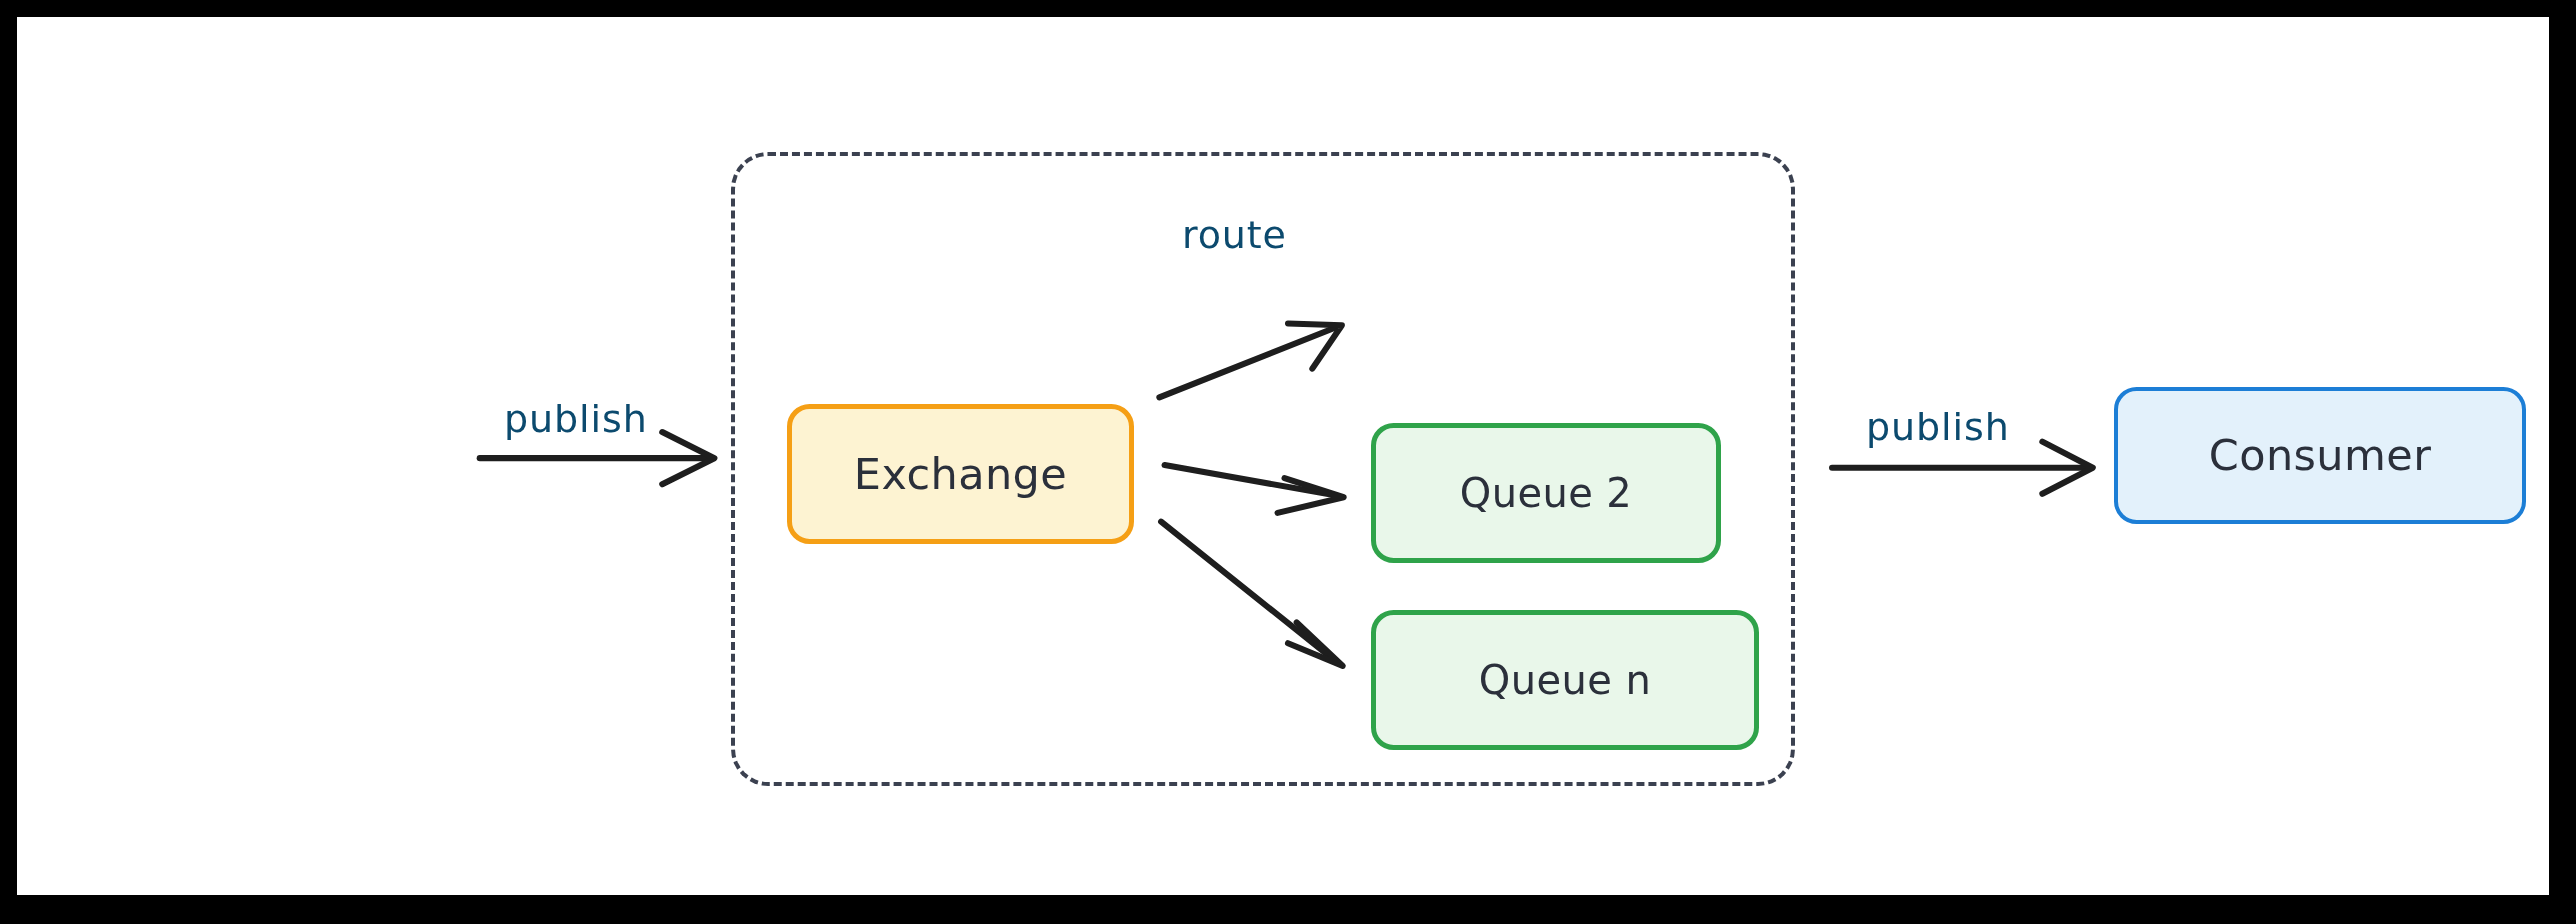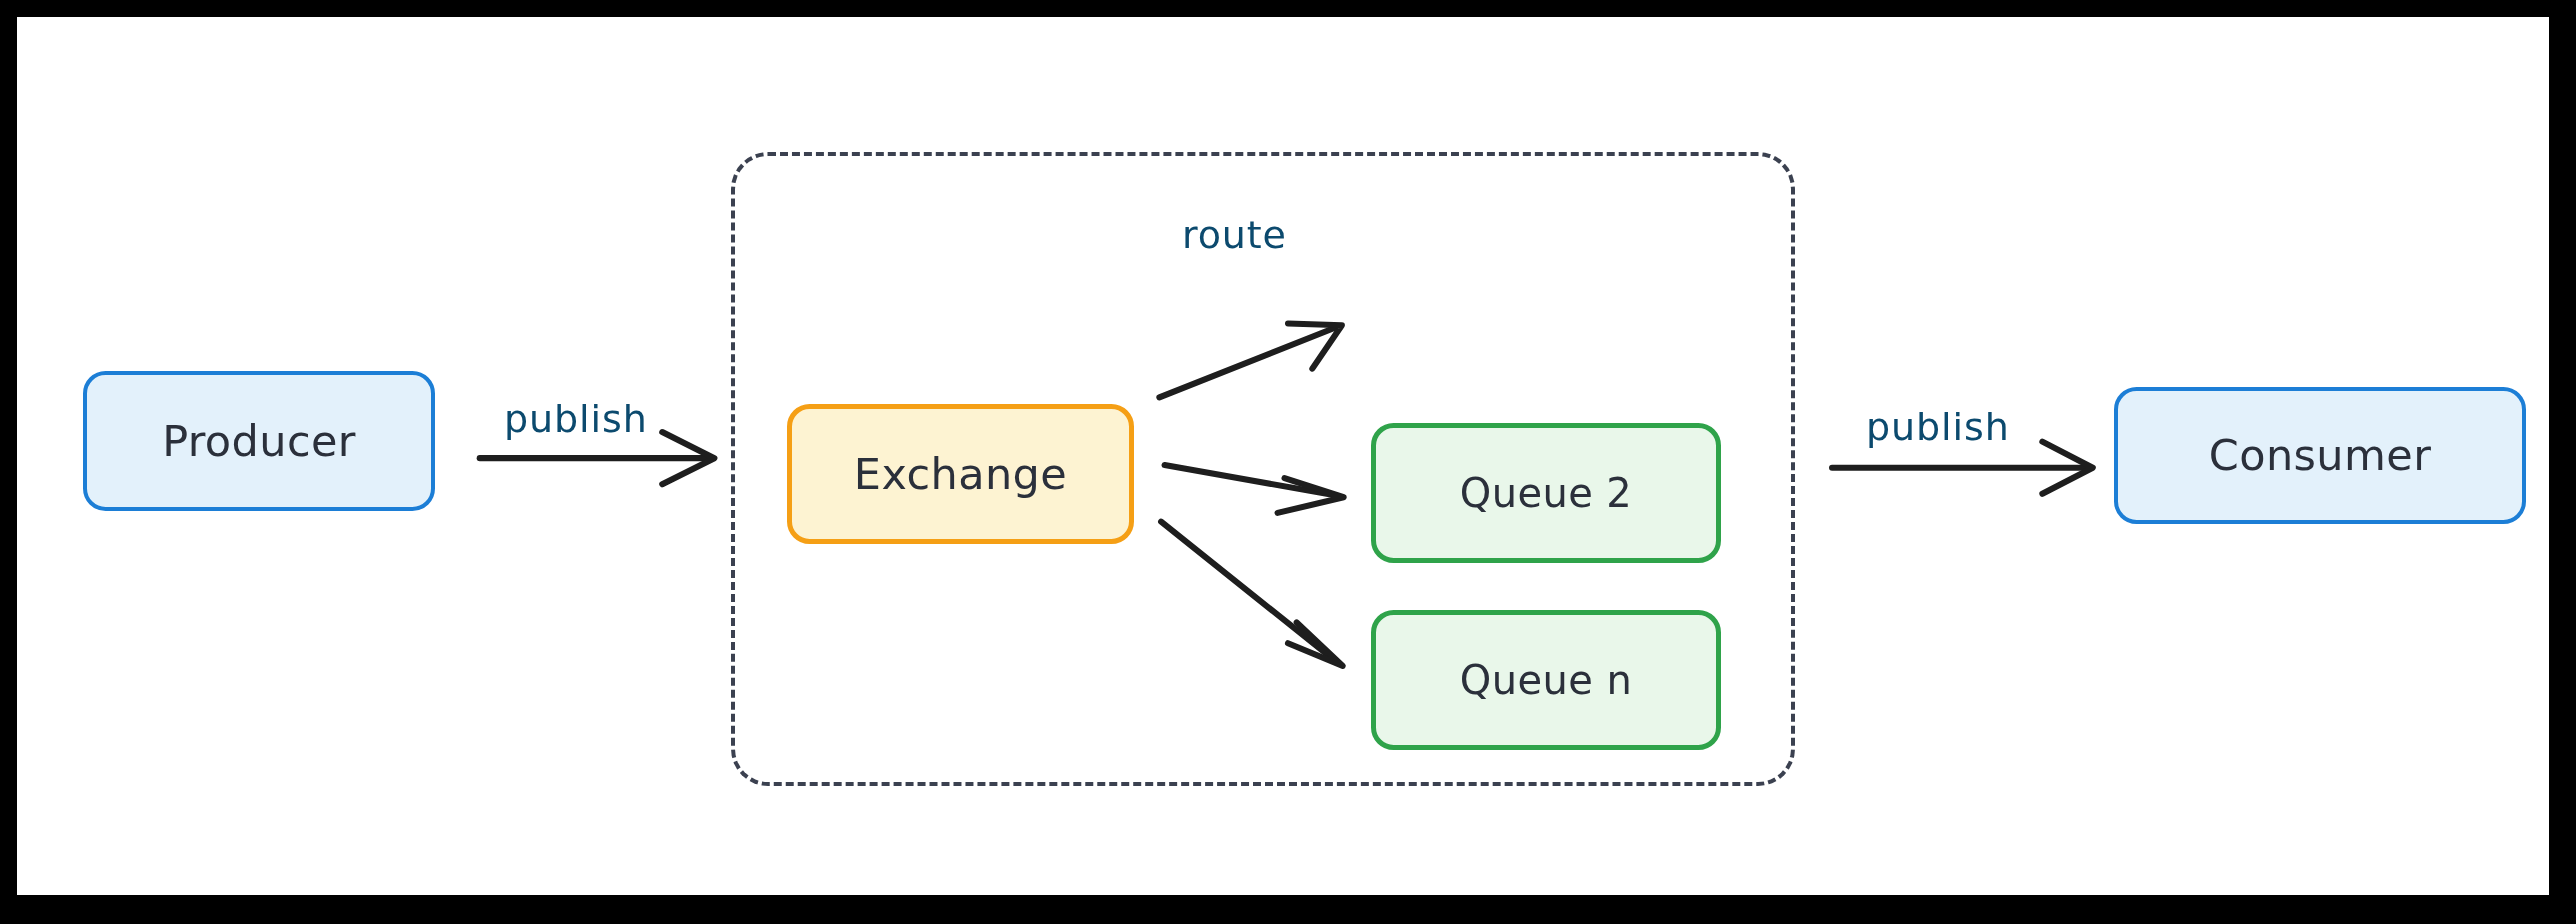--- a/index.html
+++ b/index.html
@@ -156,34 +156,31 @@
           <line class="arrow-line" x1="1336" y1="600" x2="1536" y2="760"></line>
           <polyline class="arrow-head" points="1482,740 1545,766 1492,716"></polyline>
         </g>
 
         <g>
           <line class="arrow-line" x1="2108" y1="538" x2="2400" y2="538"></line>
           <polyline class="arrow-head" points="2350,508 2408,538 2350,568"></polyline>
         </g>
       </svg>
 
-      <div class="node node--actor" style="left:83px; top:371px; width:352px; height:140px;">
-        <span class="label">Producer</span>
-      </div>
 
       <div class="node node--exchange" style="left:787px; top:368px; width:347px; height:140px;margin-top:36px;">
         <span class="label">Exchange</span>
       </div>
 
 
       <div class="node node--queue" style="left:1371px; top:423px; width:350px; height:140px;">
         <span class="label">Queue 2</span>
       </div>
 
-      <div class="node node--queue" style="left:1371px; top:610px; width:350px; height:140px;">
+      <div class="node node--queue" style="left:1371px; top:610px; width:388px; height:140px;">
         <span class="label">Queue n</span>
       </div>
 
       <div class="node node--actor" style="left:2114px; top:387px; width:412px; height:137px;">
         <span class="label">Consumer</span>
       </div>
 
       <div class="edge-label" style="left:504px; top:400px;">publish</div>
 
       <div class="edge-label" style="left:1182px; top:216px;">route</div>

